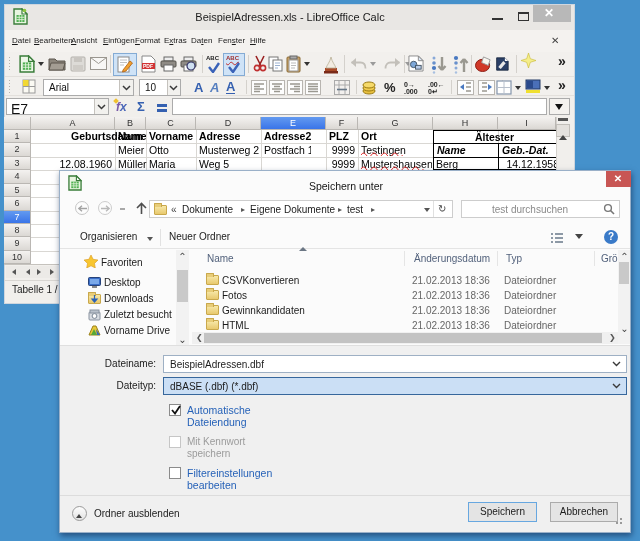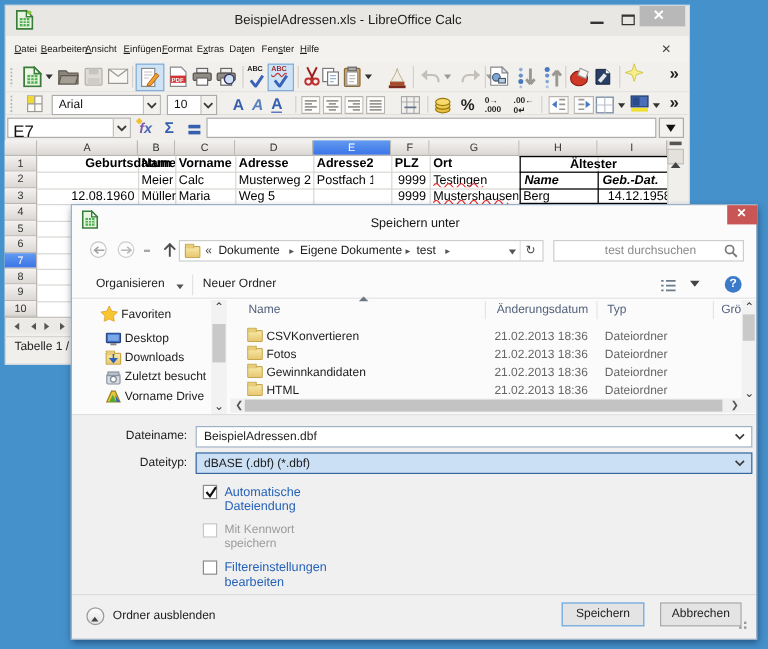--- a/index.html
+++ b/index.html
@@ -361,21 +361,21 @@
 <div class="cell b" style="left:118px;top:130px;width:28px;overflow:hidden;">Name</div>
 <div class="cell b" style="left:149px;top:130px;width:46px;overflow:hidden;">Vorname</div>
 <div class="cell b" style="left:199px;top:130px;width:61px;overflow:hidden;">Adresse</div>
 <div class="cell b" style="left:264px;top:130px;width:61px;overflow:hidden;">Adresse2</div>
 <div class="cell b" style="left:329px;top:130px;width:28px;overflow:hidden;">PLZ</div>
 <div class="cell b" style="left:361px;top:130px;width:70px;overflow:hidden;">Ort</div>
 <div class="cell b" style="left:433px;top:131px;width:123px;text-align:center;">Ältester</div>
 
 <div class="cell" style="left:31px;top:144px;width:81px;text-align:right;margin-top:28px;">10.04.1965</div>
 <div class="cell" style="left:118px;top:144px;width:27px;overflow:hidden;">Meier</div>
-<div class="cell" style="left:149px;top:144px;width:46px;overflow:hidden;">Calc</div>
+<div class="cell" style="left:149px;top:144px;width:46px;overflow:hidden;">Otto</div>
 <div class="cell" style="left:199px;top:144px;width:61px;overflow:hidden;">Musterweg 2</div>
 <div class="cell" style="left:264px;top:144px;width:47px;overflow:hidden;">Postfach 1</div>
 <div class="cell" style="left:326px;top:144px;width:29px;text-align:right;">9999</div>
 <div class="cell" style="left:361px;top:144px;width:70px;overflow:hidden;"><span class="wavy">Testingen</span></div>
 <div class="cell bi" style="left:437px;top:144px;width:59px;overflow:hidden;">Name</div>
 <div class="cell bi" style="left:502px;top:144px;width:53px;overflow:hidden;">Geb.-Dat.</div>
 
 <div class="cell" style="left:31px;top:158px;width:81px;text-align:right;">12.08.1960</div>
 <div class="cell" style="left:118px;top:158px;width:29px;overflow:hidden;">Müller</div>
 <div class="cell" style="left:149px;top:158px;width:60px;overflow:hidden;">Maria</div>
@@ -450,21 +450,21 @@
 <div class="abs" style="left:241px;top:205px;font-size:8px;color:#555;">▸</div>
 <div class="abs" style="left:250px;top:204px;font-size:10px;color:#1b1b1b;">Eigene Dokumente</div>
 <div class="abs" style="left:338px;top:205px;font-size:8px;color:#555;">▸</div>
 <div class="abs" style="left:347px;top:204px;font-size:10px;color:#1b1b1b;">test</div>
 <div class="abs" style="left:371px;top:205px;font-size:8px;color:#555;">▸</div>
 <div class="abs" style="left:424px;top:208px;width:0;height:0;border:3px solid transparent;border-top:4px solid #555;"></div>
 <div class="abs" style="left:433px;top:201px;width:1px;height:16px;background:#e0e0e0;"></div>
 <div class="abs" style="left:438px;top:203px;font-size:10px;color:#444;">↻</div>
 
 <div class="abs" style="left:461px;top:200px;width:159px;height:18px;background:#fff;border:1px solid #cdcdcd;"></div>
-<div class="abs" style="left:468px;top:204px;font-size:10px;color:#8a8a8a;padding-left:36px;">test durchsuchen</div>
+<div class="abs" style="left:456px;top:204px;font-size:10px;color:#8a8a8a;padding-left:36px;">test durchsuchen</div>
 <svg class="abs" style="left:603px;top:203px" width="12" height="12" viewBox="0 0 12 12">
       <circle cx="5" cy="5" r="3.4" fill="none" stroke="#777" stroke-width="1.4"></circle>
       <path d="M7.5 7.5L11 11" stroke="#777" stroke-width="1.6"></path>
     </svg>
 
 <div class="abs" style="left:80px;top:231px;font-size:10px;color:#1b1b1b;">Organisieren</div>
 <div class="abs" style="left:147px;top:237px;width:0;height:0;border:3px solid transparent;border-top:4px solid #555;"></div>
 <div class="abs" style="left:160px;top:229px;width:1px;height:17px;background:#e2e2e2;"></div>
 <div class="abs" style="left:169px;top:231px;font-size:10px;color:#1b1b1b;">Neuer Ordner</div>
 <svg class="abs" style="left:550px;top:232px" width="14" height="12" viewBox="0 0 14 12">

